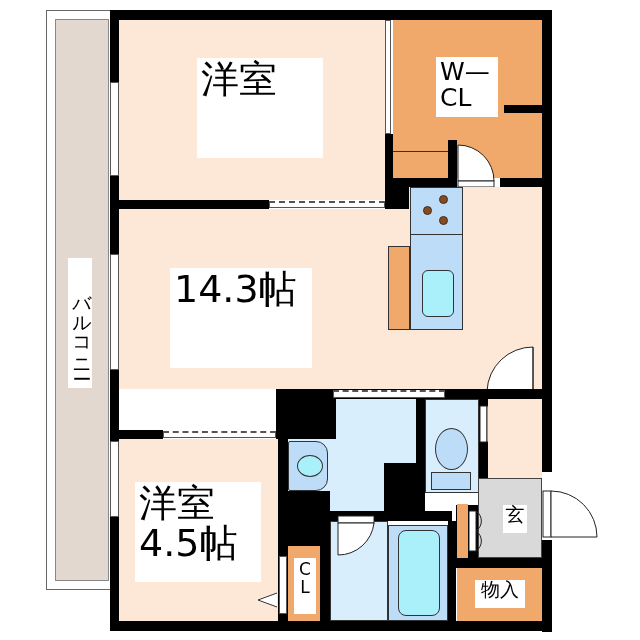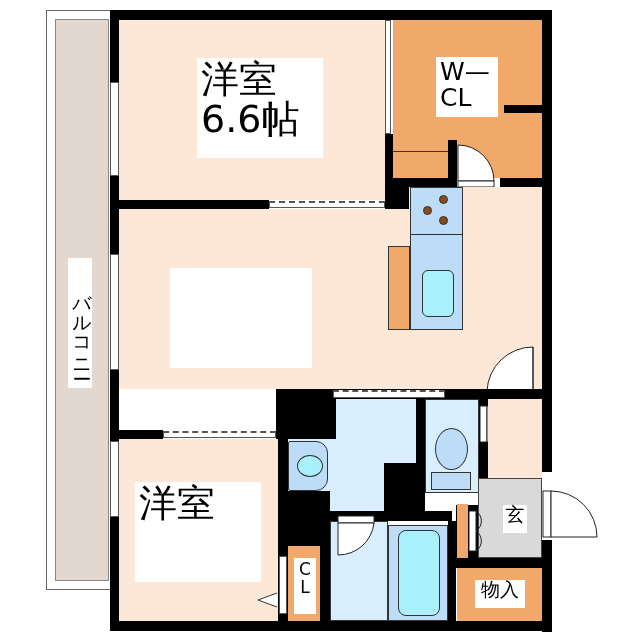--- a/index.html
+++ b/index.html
@@ -19,21 +19,20 @@
 <div class="abs wall" style="left:110px;top:10px;width:442px;height:10px;"></div>
 <div class="abs wall" style="left:542px;top:10px;width:10px;height:162px;"></div>
 <div class="abs wall" style="left:542px;top:172px;width:10px;height:300px;"></div>
 <div class="abs wall" style="left:542px;top:540px;width:10px;height:92px;"></div>
 <div class="abs wall" style="left:110px;top:621px;width:442px;height:10px;"></div>
 <div class="abs wall" style="left:110px;top:10px;width:9px;height:621px;"></div>
 
 <div class="abs" style="left:119px;top:20px;width:266px;height:180px;background:#fde8d8;"></div>
 <div class="abs label" style="left:197px;top:58px;width:126px;height:100px;font-size:38px;padding:2px 4px;">
   <div>洋室</div>
-  <div>6.6帖</div>
 </div>
 
 <div class="abs" style="left:110px;top:82px;width:9px;height:94px;background:#fff;border:1px solid #555;"></div>
 
 <div class="abs" style="left:385px;top:20px;width:6px;height:114px;background:#fff;border:1px solid #555;"></div>
 
 <div class="abs wall" style="left:385px;top:134px;width:8px;height:46px;"></div>
 <div class="abs" style="left:393px;top:20px;width:149px;height:158px;background:#f0a96a;"></div>
 <div class="abs label" style="left:436px;top:57px;width:62px;height:60px;font-size:25px;padding:2px 4px;">
   <div>W—</div>
@@ -49,20 +48,21 @@
 <div class="abs wall" style="left:385px;top:178px;width:72px;height:9px;"></div>
 <div class="abs wall" style="left:500px;top:178px;width:52px;height:9px;"></div>
 
 <div class="abs wall" style="left:119px;top:200px;width:150px;height:9px;"></div>
 <div class="abs" style="left:269px;top:201px;width:116px;height:7px;background:#fff;border:1px solid #555;border-top:2px dashed #555;"></div>
 <div class="abs wall" style="left:385px;top:187px;width:24px;height:60px;"></div>
 
 <div class="abs" style="left:119px;top:209px;width:423px;height:180px;background:#fde8d8;"></div>
 <div class="abs" style="left:409px;top:187px;width:133px;height:22px;background:#fde8d8;"></div>
 <div class="abs label" style="left:170px;top:268px;width:142px;height:100px;font-size:38px;padding:2px 4px;">
+  <div>14.3帖</div>
 </div>
 <div class="abs" style="left:110px;top:254px;width:9px;height:116px;background:#fff;border:1px solid #555;"></div>
 
 <div class="abs" style="left:388px;top:246px;width:22px;height:84px;background:#f0a96a;border:1px solid #333;"></div>
 <div class="abs" style="left:410px;top:187px;width:53px;height:143px;background:#bcdcf8;border:1px solid #333;"></div>
 <div class="abs" style="left:410px;top:234px;width:53px;height:1px;background:#333;"></div>
 <div class="abs" style="left:439px;top:195px;width:9px;height:9px;border-radius:50%;background:#8b4a1c;border:1px solid #333;"></div>
 <div class="abs" style="left:423px;top:206px;width:9px;height:9px;border-radius:50%;background:#8b4a1c;border:1px solid #333;"></div>
 <div class="abs" style="left:439px;top:216px;width:9px;height:9px;border-radius:50%;background:#8b4a1c;border:1px solid #333;"></div>
 <div class="abs" style="left:422px;top:270px;width:32px;height:47px;background:#aaf0fa;border:1px solid #333;border-radius:6px;"></div>
@@ -75,20 +75,21 @@
 
 <div class="abs wall" style="left:119px;top:430px;width:44px;height:9px;"></div>
 <div class="abs" style="left:163px;top:431px;width:113px;height:7px;background:#fff;border:1px solid #555;border-top:2px dashed #555;"></div>
 <div class="abs wall" style="left:276px;top:389px;width:60px;height:50px;"></div>
 <div class="abs wall" style="left:320px;top:389px;width:232px;height:10px;"></div>
 <div class="abs" style="left:333px;top:390px;width:112px;height:8px;background:#fff;border:1px solid #555;border-top:2px dashed #555;"></div>
 
 <div class="abs" style="left:119px;top:439px;width:159px;height:182px;background:#fde8d8;"></div>
 <div class="abs label" style="left:135px;top:482px;width:126px;height:100px;font-size:38px;padding:2px 4px;">
   <div>洋室</div>
+  <div>4.5帖</div>
 </div>
 <div class="abs" style="left:110px;top:441px;width:9px;height:76px;background:#fff;border:1px solid #555;"></div>
 <div class="abs wall" style="left:278px;top:439px;width:10px;height:192px;"></div>
 <svg class="abs" style="left:255px;top:590px;" width="24" height="20" viewBox="0 0 24 20">
   <path d="M22 3 L3 10 L22 17" fill="#fff" stroke="#333" stroke-width="1"></path>
 </svg>
 
 <div class="abs" style="left:336px;top:399px;width:80px;height:80px;background:#d8eefc;"></div>
 <div class="abs" style="left:288px;top:439px;width:96px;height:72px;background:#d8eefc;"></div>
 <div class="abs wall" style="left:384px;top:463px;width:34px;height:58px;"></div>

